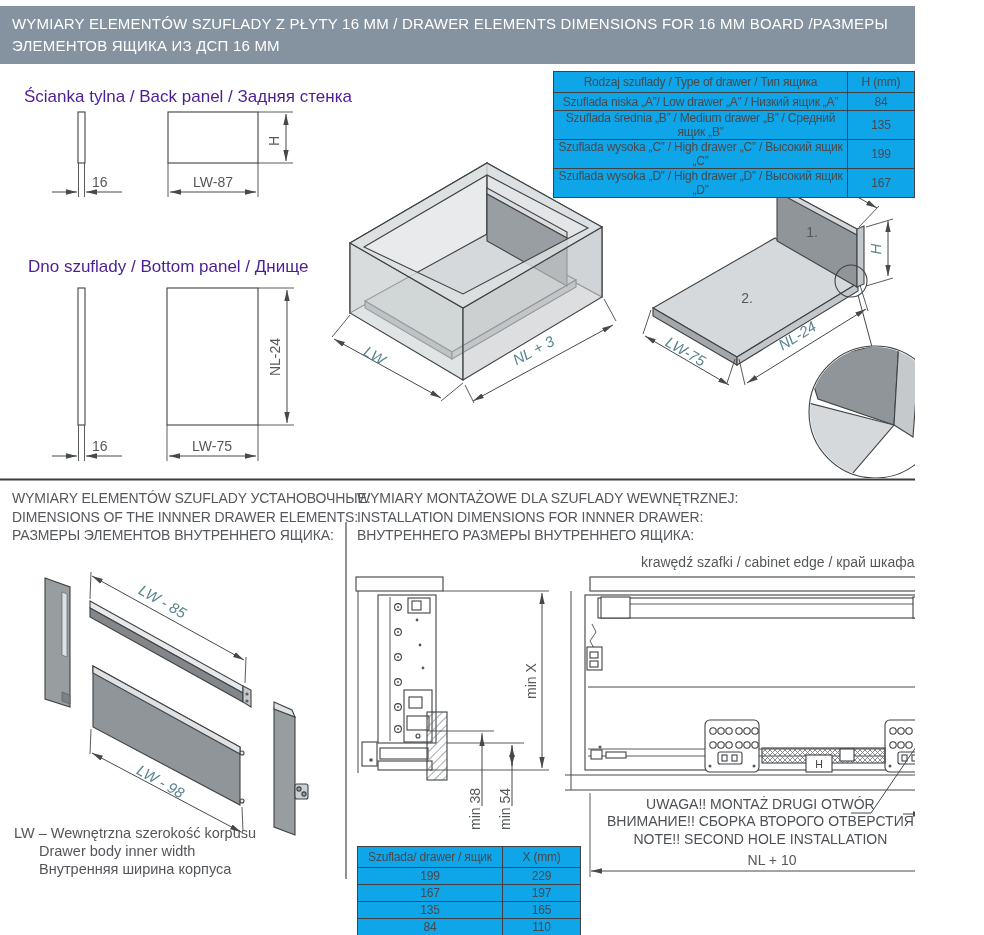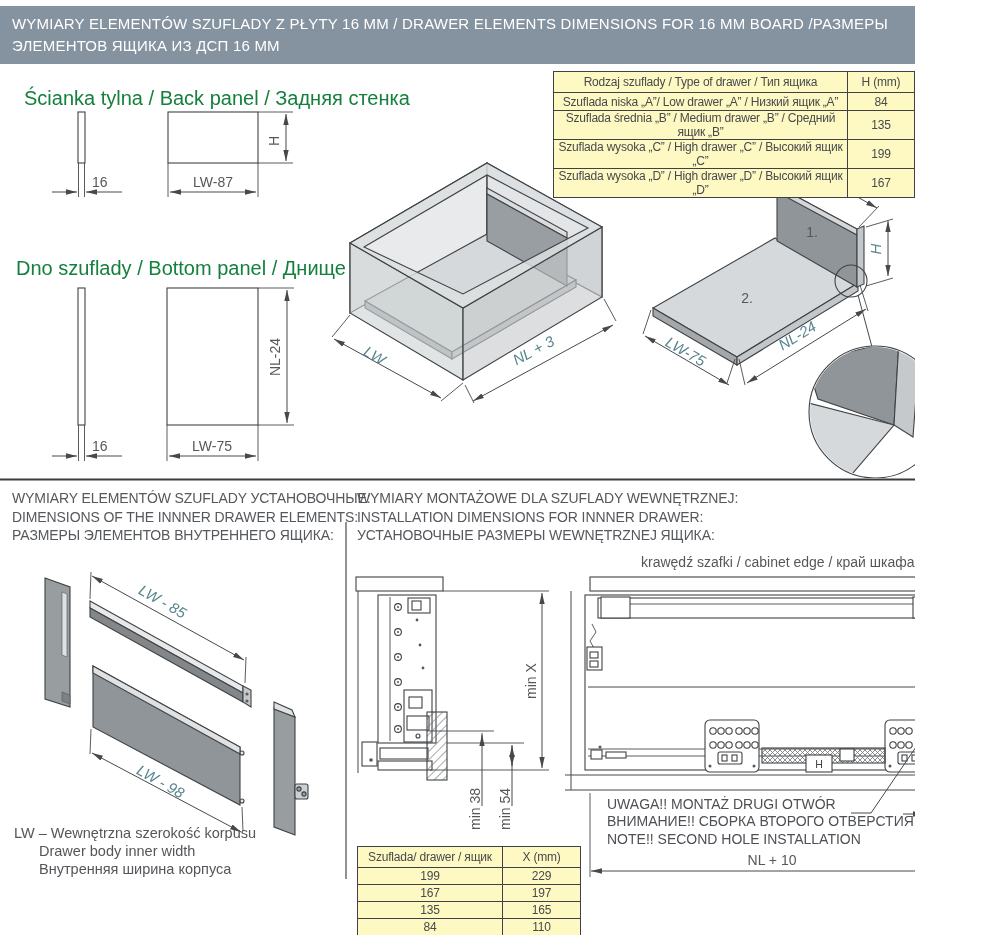--- a/index.html
+++ b/index.html
@@ -1,31 +1,31 @@
 <!DOCTYPE html>
 <html><head>
 <meta charset="utf-8">
 <style>
   html,body{margin:0;padding:0;background:#fff;}
   .page{position:relative;width:915px;height:935px;background:#fff;overflow:hidden;
         font-family:"Liberation Sans","DejaVu Sans",sans-serif;}
   .hdr{position:absolute;left:0;top:6px;width:984px;box-sizing:border-box;background:#8593a0;
        color:#fff;font-size:15px;line-height:1.45;padding:7px 12px;letter-spacing:.2px;}
-  .lbl{position:absolute;color:#15803d;font-size:20px;white-space:nowrap;}
+  .lbl{position:absolute;color:#4c1d95;font-size:17px;white-space:nowrap;}
   .hd3{position:absolute;color:#55585c;font-size:14px;line-height:18.5px;letter-spacing:-.1px;}
   .hd3 div{white-space:nowrap;}
-  .tbl{position:absolute;border-collapse:collapse;color:#47494c;background:#fef9c3;
+  .tbl{position:absolute;border-collapse:collapse;color:#47494c;background:#0ea5e9;
        font-size:12px;letter-spacing:-.2px;}
   .tbl th,.tbl td{border:1px solid #3f4245;text-align:center;font-weight:normal;padding:0 3px;}
   .tbl{border:1.5px solid #3f4245;}
   .t1{left:553px;top:71px;}
   .t1 th{height:20px;} .t1 td{height:17px;}
   .t2{left:357px;top:846px;}
   .t2 th{height:20px;} .t2 td{height:16px;}
-  .note{position:absolute;left:607px;top:796px;font-size:14px;line-height:17.3px;color:#4d5054;}
+  .note{position:absolute;left:607px;top:796px;font-size:14px;line-height:17.3px;color:#4d5054;text-align:center;}
   .note div{white-space:nowrap;}
   .lwnote{position:absolute;left:14px;top:824px;font-size:14.5px;line-height:18px;color:#53565a;}
   .lwnote .ind{margin-left:25px;}
   svg{position:absolute;left:0;}
   #svgTop{top:0;} #svgBot{top:478px;}
   svg text{font-family:"Liberation Sans","DejaVu Sans",sans-serif;}
   text.dg{fill:#55585a;font-size:14px;}
   text.dt{fill:#56858e;font-size:15px;font-style:italic;}
   .sh{stroke:#3f4245;stroke-width:1.1;}
   .thin{stroke:#46494c;stroke-width:.9;fill:none;}
@@ -316,21 +316,21 @@
       <text class="dg" x="932" y="838" text-anchor="middle">46</text>
       <line x1="590" y1="793" x2="590" y2="877" class="thin"></line>
       <line x1="591" y1="871" x2="954" y2="871" class="dim" marker-start="url(#as)" marker-end="url(#ae)"></line>
       <text class="dg" x="772" y="865" text-anchor="middle">NL + 10</text>
       <line x1="851" y1="813" x2="871" y2="813" class="dim"></line>
       <line x1="871" y1="813" x2="916" y2="747" class="dim"></line>
     </g>
   </svg>
 
   <div class="lbl" style="left:24px;top:87px;">Ścianka tylna / Back panel / Задняя стенка</div>
-  <div class="lbl" style="left:16px;top:257px;text-align:right;">Dno szuflady / Bottom panel / Днище</div>
+  <div class="lbl" style="left:28px;top:257px;text-align:right;">Dno szuflady / Bottom panel / Днище</div>
 
   <table class="tbl t1">
     <colgroup>
         <col style="width:352px">
         <col style="width:75px">
       </colgroup>
     <tbody>
         <tr>
       <th>Rodzaj szuflady / Type of drawer / Тип ящика</th>
       <th>H (mm)</th>
@@ -356,21 +356,21 @@
 
   <div class="hd3" style="left:12px;top:489px;">
     <div>WYMIARY ELEMENTÓW SZUFLADY УСТАНОВОЧНЫЕ:</div>
     <div>DIMENSIONS OF THE INNNER DRAWER ELEMENTS:</div>
     <div>РАЗМЕРЫ ЭЛЕМЕНТОВ ВНУТРЕННЕГО ЯЩИКА:</div>
   </div>
 
   <div class="hd3" style="left:357px;top:489px;">
     <div>WYMIARY MONTAŻOWE DLA SZUFLADY WEWNĘTRZNEJ:</div>
     <div>INSTALLATION DIMENSIONS FOR INNNER DRAWER:</div>
-    <div>УСТАНОВОЧНЫЕ РАЗМЕРЫ WEWNĘTRZNEJ ЯЩИКА:</div>
+    <div>ВНУТРЕННЕГО РАЗМЕРЫ ВНУТРЕННЕГО ЯЩИКА:</div>
   </div>
 
   <div class="lwnote">
     <div>LW – Wewnętrzna szerokość korpusu</div>
     <div class="ind">Drawer body inner width</div>
     <div class="ind">Внутренняя ширина корпуса</div>
   </div>
 
   <div class="note">
     <div>UWAGA!! MONTAŻ DRUGI OTWÓR</div>

